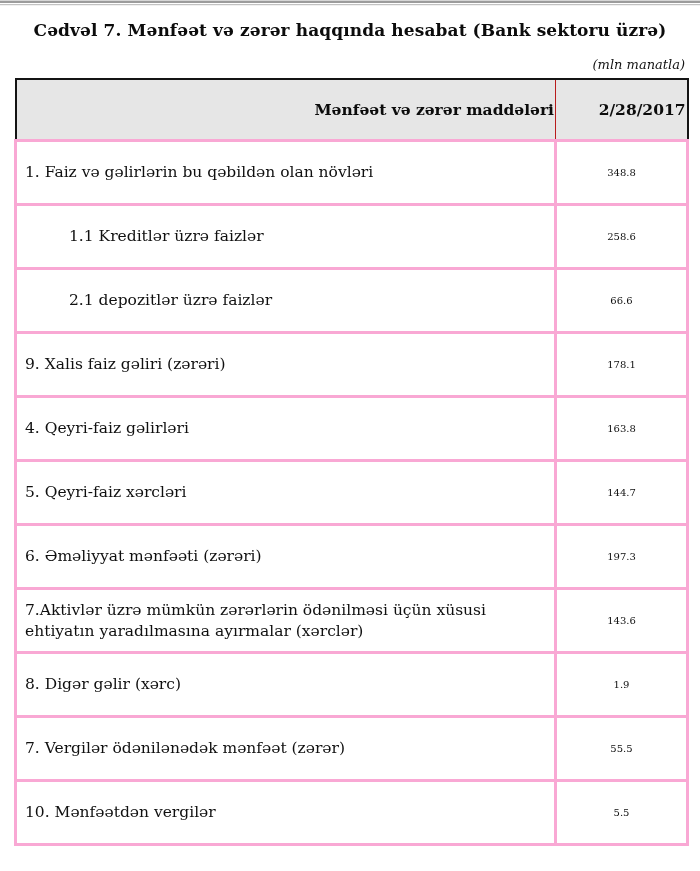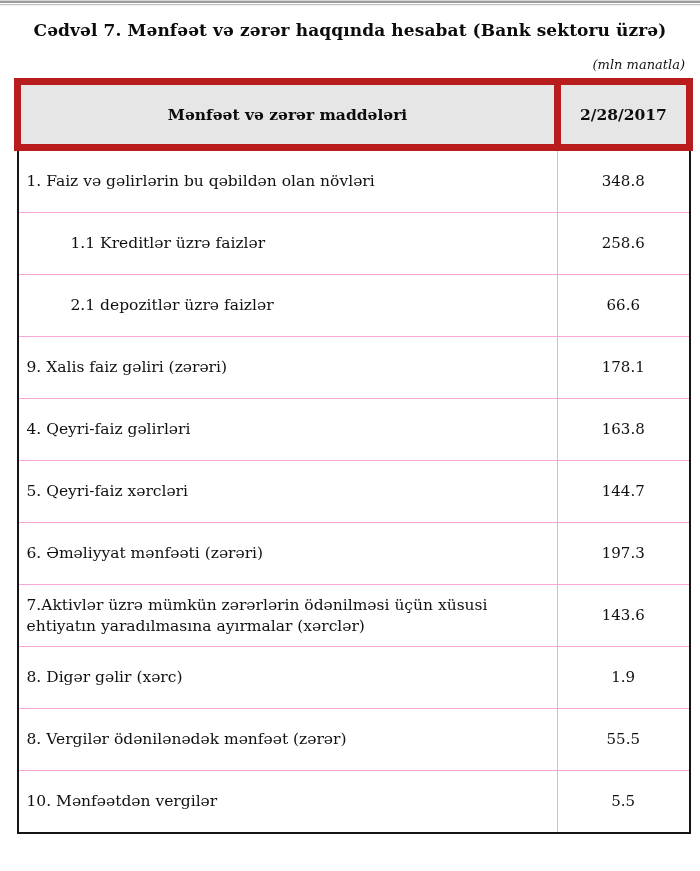--- a/index.html
+++ b/index.html
@@ -45,44 +45,44 @@
     width: 672px;
     border-collapse: collapse;
     border: 2px solid #141414;
     table-layout: fixed;
   }
   .pl-table col.col-label { width: 540px; }
   .pl-table col.col-value { width: 132px; }
   .pl-table th {
     height: 57px;
     background: #e6e6e6;
-    border: 7px solid #b91c1c;
+    border: 1px solid #b91c1c;
     font-size: 15.5px;
     font-weight: bold;
-    text-align: center;
+    text-align: right;
     vertical-align: middle;
     color: #0c0c0c;
   }
   .pl-table td {
-    border: 1px solid #f9a8d4;
+    border: 3px solid #f9a8d4;
     height: 53px;
     vertical-align: middle;
     font-size: 15.5px;
     line-height: 1.35;
   }
   .pl-table td.cell-label {
     text-align: left;
     padding: 4px 12px 4px 8px;
   }
   .pl-table td.cell-label.indent {
     padding-left: 52px;
   }
   .pl-table td.cell-value {
     text-align: center;
-    font-size: 15px;
+    font-size: 10px;
     padding: 4px 4px;
     margin-top: 48px;
   }
 </style>
 </head>
 <body>
 
 <div class="top-rule"></div>
 
 <h1 class="doc-title">Cədvəl 7. Mənfəət və zərər haqqında hesabat (Bank sektoru üzrə)</h1>
@@ -141,21 +141,21 @@
     <td class="cell-label">7.Aktivlər üzrə mümkün zərərlərin ödənilməsi üçün xüsusi ehtiyatın yaradılmasına ayırmalar (xərclər)</td>
     <td class="cell-value">143.6</td>
   </tr>
 
   <tr>
     <td class="cell-label">8. Digər gəlir (xərc)</td>
     <td class="cell-value">1.9</td>
   </tr>
 
   <tr>
-    <td class="cell-label">8. Vergilər ödənilənədək mənfəət (zərər)</td>
+    <td class="cell-label">7. Vergilər ödənilənədək mənfəət (zərər)</td>
     <td class="cell-value">55.5</td>
   </tr>
 
   <tr>
     <td class="cell-label">10. Mənfəətdən vergilər</td>
     <td class="cell-value">5.5</td>
   </tr>
 
 </tbody>
 </table>

